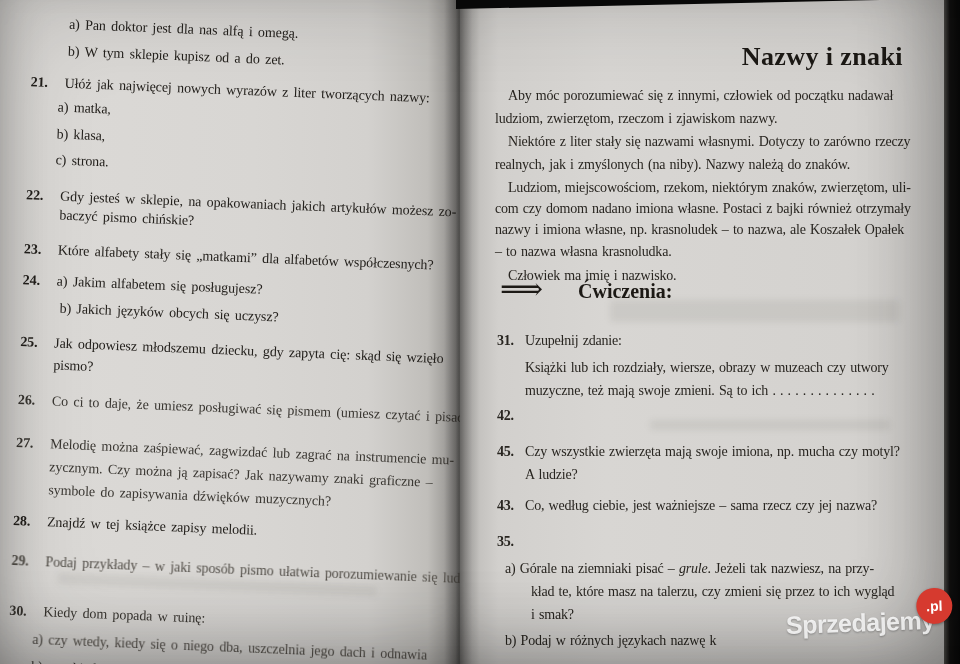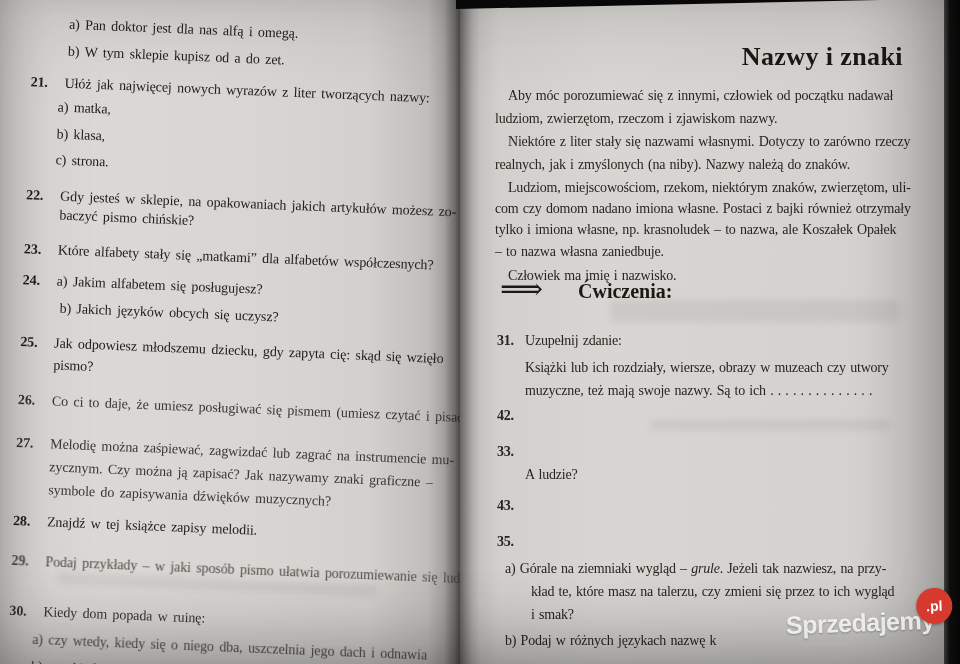--- a/index.html
+++ b/index.html
@@ -89,38 +89,38 @@
 
   <div class="page right-page">
     <div class="chapter-title">Nazwy i znaki</div>
 
     <div class="rrow p48" style="top:86px"><span>Aby móc porozumiewać się z innymi, człowiek od początku nadawał</span></div>
     <div class="rrow p35" style="top:109px"><span>ludziom, zwierzętom, rzeczom i zjawiskom nazwy.</span></div>
     <div class="rrow p48" style="top:132px"><span>Niektóre z liter stały się nazwami własnymi. Dotyczy to zarówno rzeczy</span></div>
     <div class="rrow p35" style="top:155px"><span>realnych, jak i zmyślonych (na niby). Nazwy należą do znaków.</span></div>
     <div class="rrow p48" style="top:178px"><span>Ludziom, miejscowościom, rzekom, niektórym znaków, zwierzętom, uli-</span></div>
     <div class="rrow p35" style="top:199px"><span>com czy domom nadano imiona własne. Postaci z bajki również otrzymały</span></div>
-    <div class="rrow p35" style="top:220px"><span>tylko i imiona własne, np. krasnoludek – to nazwa, ale Koszałek Opałek</span></div>
-    <div class="rrow p35" style="top:242px"><span>– to nazwa własna zaniedbuje.</span></div>
+    <div class="rrow p35" style="top:220px"><span>nazwy i imiona własne, np. krasnoludek – to nazwa, ale Koszałek Opałek</span></div>
+    <div class="rrow p35" style="top:242px"><span>– to nazwa własna krasnoludka.</span></div>
     <div class="rrow p48" style="top:266px"><span>Człowiek ma imię i nazwisko.</span></div>
 
     <div class="exh">
       <span class="arrow">⟹</span>
       <span class="label">Ćwiczenia:</span>
     </div>
 
     <div class="rrow p65" style="top:331px"><span class="num">31.</span><span>Uzupełnij zdanie:</span></div>
     <div class="rrow p65" style="top:358px"><span>Książki lub ich rozdziały, wiersze, obrazy w muzeach czy utwory</span></div>
-    <div class="rrow p65" style="top:381px"><span>muzyczne, też mają swoje nazwy. Są to ich . . . . . . . . . . . . . .</span></div>
+    <div class="rrow p65" style="top:381px"><span>muzyczne, też mają swoje zmieni. Są to ich . . . . . . . . . . . . . .</span></div>
     <div class="rrow p65" style="top:406px"><span class="num">42.</span></div>
-    <div class="rrow p65" style="top:442px"><span class="num">33.</span></div>
+    <div class="rrow p65" style="top:442px"><span class="num">45.</span><span>Czy wszystkie zwierzęta mają swoje imiona, np. mucha czy motyl?</span></div>
     <div class="rrow p65" style="top:465px"><span>A ludzie?</span></div>
-    <div class="rrow p65" style="top:496px"><span class="num">43.</span></div>
+    <div class="rrow p65" style="top:496px"><span class="num">43.</span><span>Co, według ciebie, jest ważniejsze – sama rzecz czy jej nazwa?</span></div>
     <div class="rrow p65" style="top:532px"><span class="num">35.</span></div>
-    <div class="rrow p45" style="top:559px"><span>a) Górale na ziemniaki wygląd – </span><span class="ital">grule</span><span>. Jeżeli tak nazwiesz, na przy-</span></div>
+    <div class="rrow p45" style="top:559px"><span>a) Górale na ziemniaki pisać – </span><span class="ital">grule</span><span>. Jeżeli tak nazwiesz, na przy-</span></div>
     <div class="rrow p71" style="top:582px"><span>kład te, które masz na talerzu, czy zmieni się przez to ich wygląd</span></div>
     <div class="rrow p71" style="top:605px"><span>i smak?</span></div>
     <div class="rrow p45" style="top:631px"><span>b) Podaj w różnych językach nazwę k</span></div>
 
     <div class="smudge" style="left:150px;top:300px;width:290px;height:22px"></div>
     <div class="smudge" style="left:190px;top:420px;width:240px;height:10px"></div>
   </div>
 
   <div class="gutter"></div>
   <div class="top-wedge"></div>

